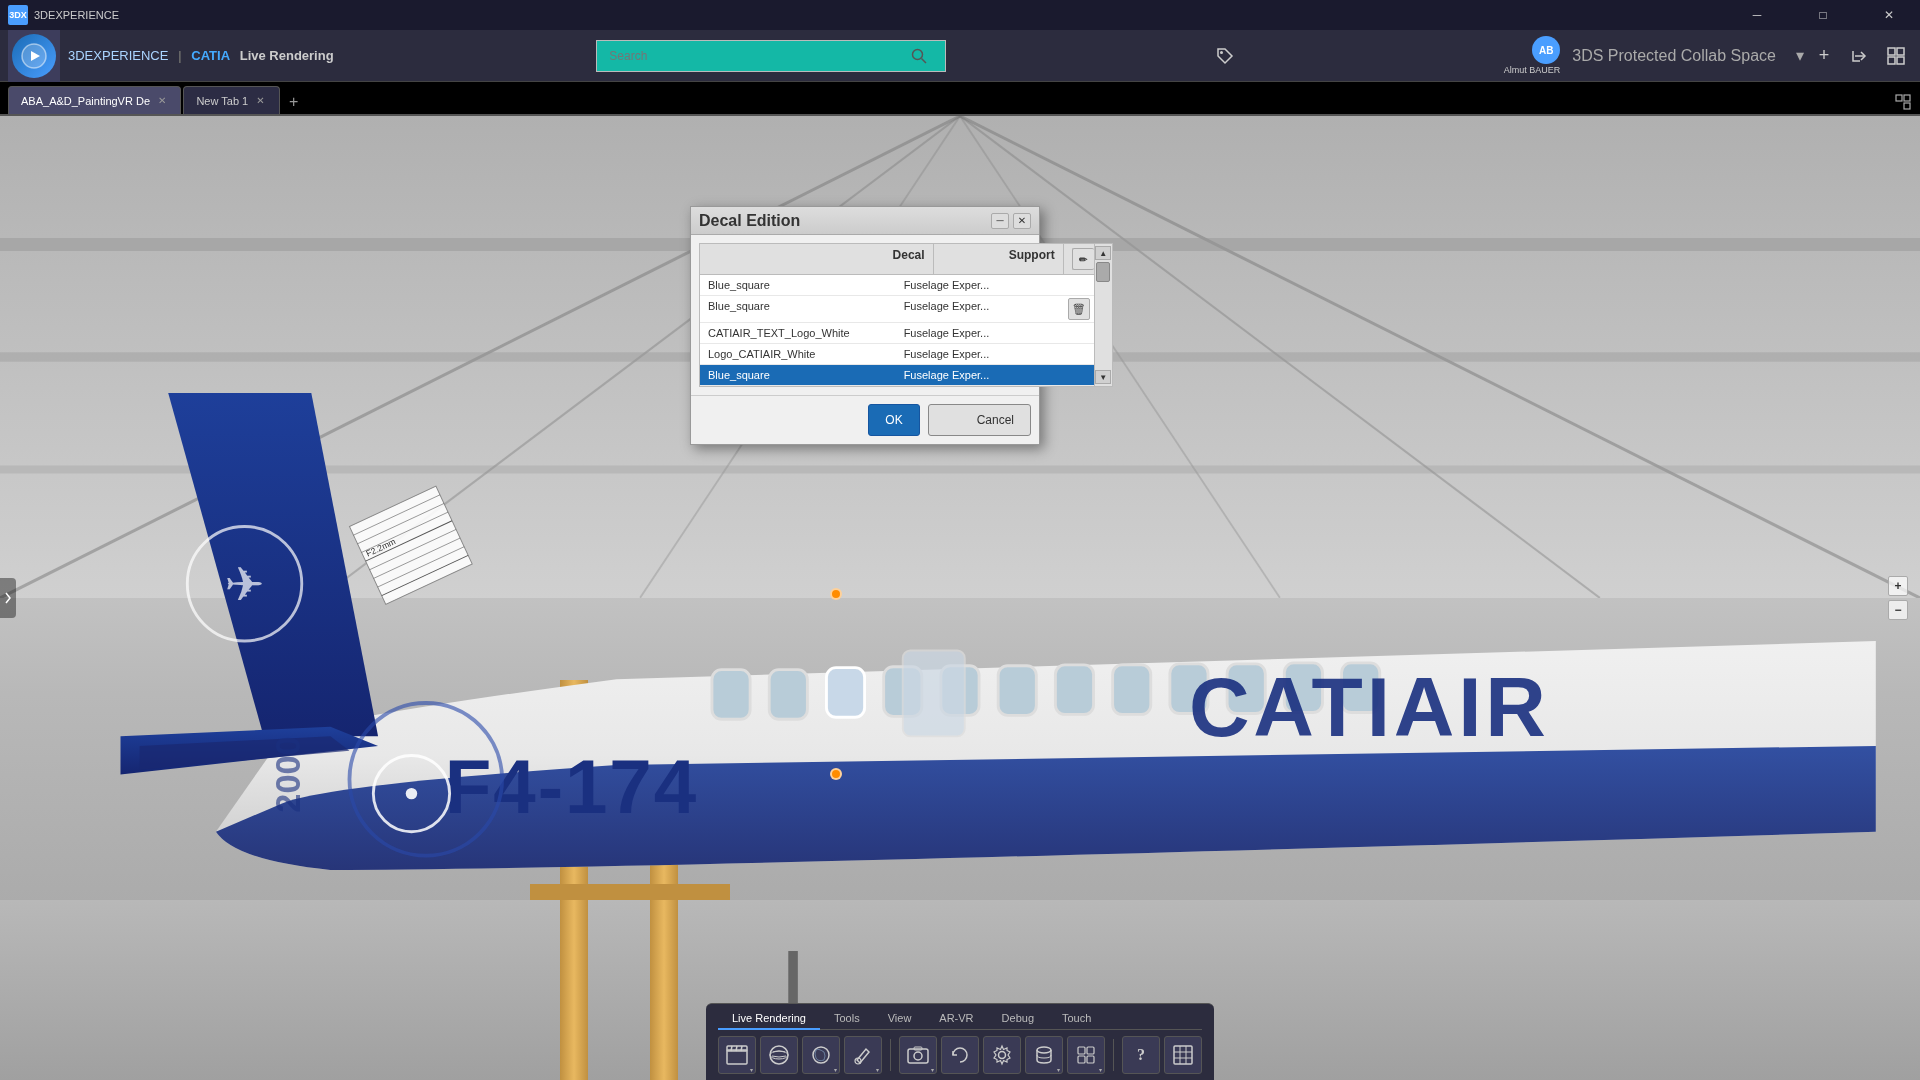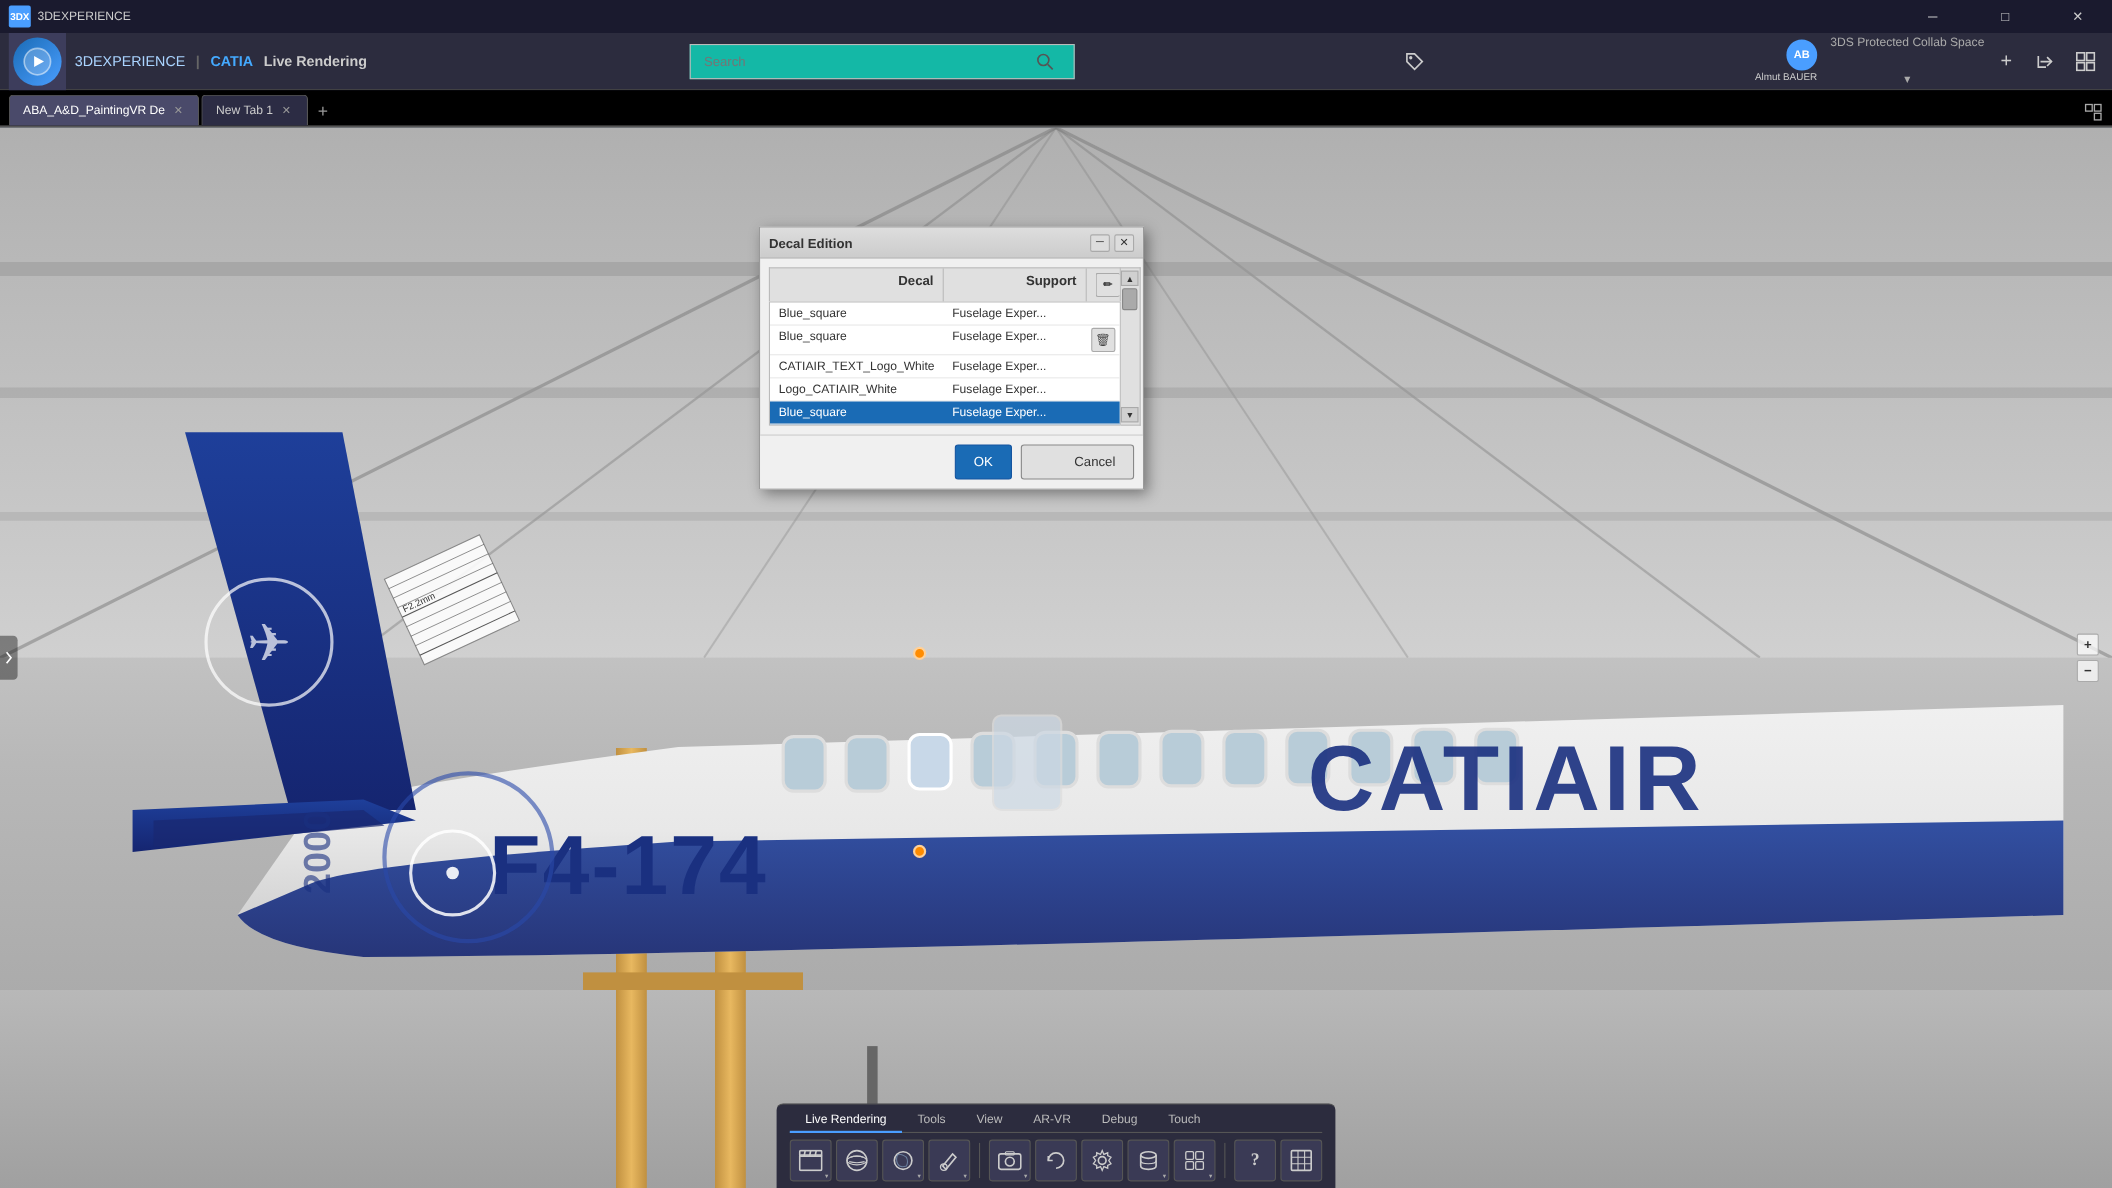--- a/index.html
+++ b/index.html
@@ -27,21 +27,21 @@
     #toolbar-brand { color: #aad4ff; font-size: 13px; font-weight: 400; flex-shrink: 0; }
     #toolbar-brand span { color: #fff; font-weight: 700; }
     #search-container { flex: 0 0 350px; display: flex; margin-left: auto; margin-right: auto; }
     #search-box { width: 100%; height: 32px; background: #14b8a6; border: 1px solid #bbb; display: flex; align-items: center; padding: 0 12px; }
     #search-input { border: none; background: transparent; outline: none; flex: 1; font-size: 12px; color: #333; }
     #search-btn { width: 28px; height: 28px; display: flex; align-items: center; justify-content: center; cursor: pointer; color: #555; }
     #toolbar-actions { display: flex; align-items: center; gap: 4px; margin-left: auto; }
     .toolbar-icon-btn { width: 32px; height: 32px; display: flex; align-items: center; justify-content: center; cursor: pointer; color: #ccc; border-radius: 3px; }
     #user-info { display: flex; flex-direction: column; align-items: flex-end; color: #ccc; font-size: 10px; margin-right: 8px; }
     #user-avatar { width: 28px; height: 28px; border-radius: 50%; background: #4a9eff; display: flex; align-items: center; justify-content: center; color: white; font-size: 10px; font-weight: bold; }
-    #collab-space { display: flex; align-items: center; gap: 20px; color: #aaa; font-size: 11px; flex-direction: column; }
+    #collab-space { display: flex; align-items: center; gap: 20px; color: #aaa; font-size: 16px; }
 
     
     #tabbar {
       width: 100%; height: 34px; background: #000000;
       display: flex; align-items: flex-end; padding: 0 8px;
       border-bottom: 2px solid #555;
     }
     .tab { height: 28px; padding: 0 12px; display: flex; align-items: center; gap: 6px; font-size: 11px; color: #ccc; cursor: pointer; border-radius: 4px 4px 0 0; background: #2c2c44; margin-right: 2px; border: 1px solid #555; border-bottom: none; }
     .tab.active { background: #4a4a6a; color: white; }
     .tab-close { font-size: 10px; color: #999; cursor: pointer; padding: 1px 2px; border-radius: 2px; }
@@ -140,21 +140,21 @@
       box-shadow: 4px 4px 12px rgba(0,0,0,0.4);
       z-index: 100;
       font-size: 12px;
     }
     #decal-titlebar {
       height: 28px; background: linear-gradient(180deg, #ddd 0%, #ccc 100%);
       border-bottom: 1px solid #aaa;
       display: flex; align-items: center; padding: 0 8px;
       justify-content: space-between;
     }
-    #decal-title { font-size: 12px; color: #333; font-weight: 600; }
+    #decal-title { font-size: 16px; color: #333; font-weight: 600; }
     #decal-titlebar-btns { display: flex; gap: 4px; }
     .dialog-btn-small {
       width: 18px; height: 16px;
       background: #ddd; border: 1px solid #aaa;
       display: flex; align-items: center; justify-content: center;
       cursor: pointer; font-size: 10px; color: #333; border-radius: 2px;
     }
     #decal-content { padding: 8px; }
     #decal-table-header {
       display: grid; grid-template-columns: 1fr 130px 30px;
@@ -165,20 +165,21 @@
     #decal-table-header div { padding: 4px 8px; border-right: 1px solid #bbb; }
     #decal-table-header div:last-child { border-right: none; }
     #decal-list {
       border: 1px solid #bbb; max-height: 120px; overflow-y: auto;
       background: white;
     }
     .decal-row {
       display: grid; grid-template-columns: 1fr 130px 30px;
       border-bottom: 1px solid #e8e8e8;
       cursor: pointer;
+      gap: 38px;
     }
     .decal-row.selected { background: #1a6bb5; }
     .decal-row.selected .decal-cell { color: white; }
     .decal-cell { padding: 4px 8px; color: #333; font-size: 11px; }
     .decal-action-cell {
       display: flex; align-items: center; justify-content: center;
       padding: 2px;
     }
     #decal-scrollbar {
       width: 18px; background: #e0e0e0; border: 1px solid #bbb;

